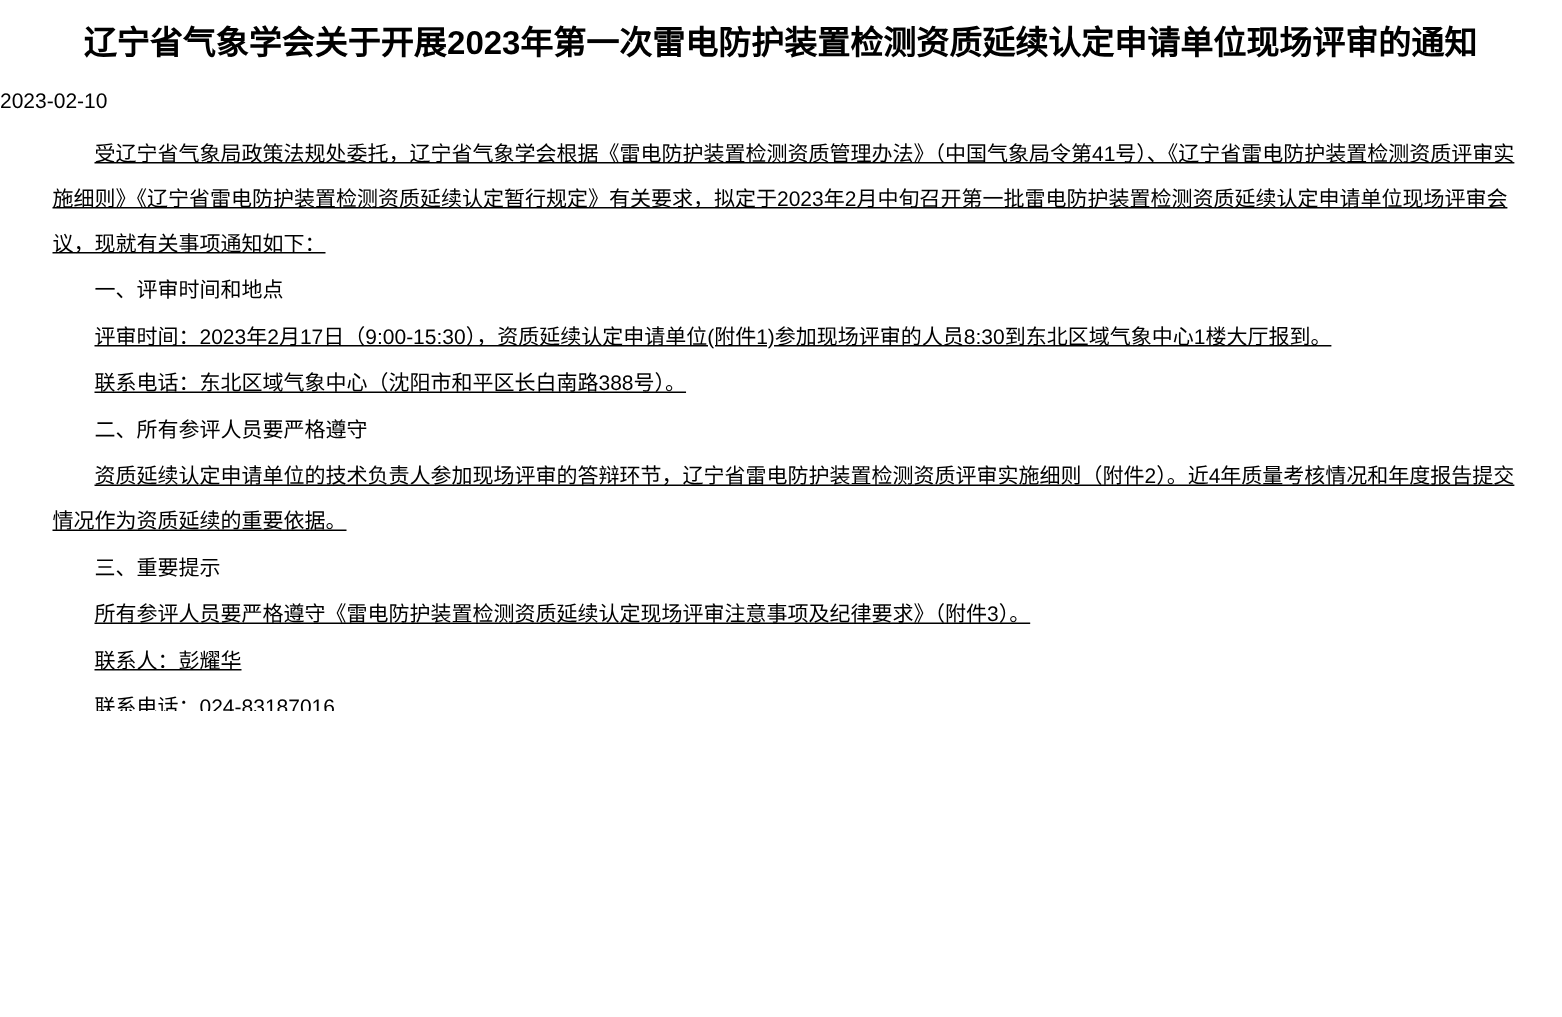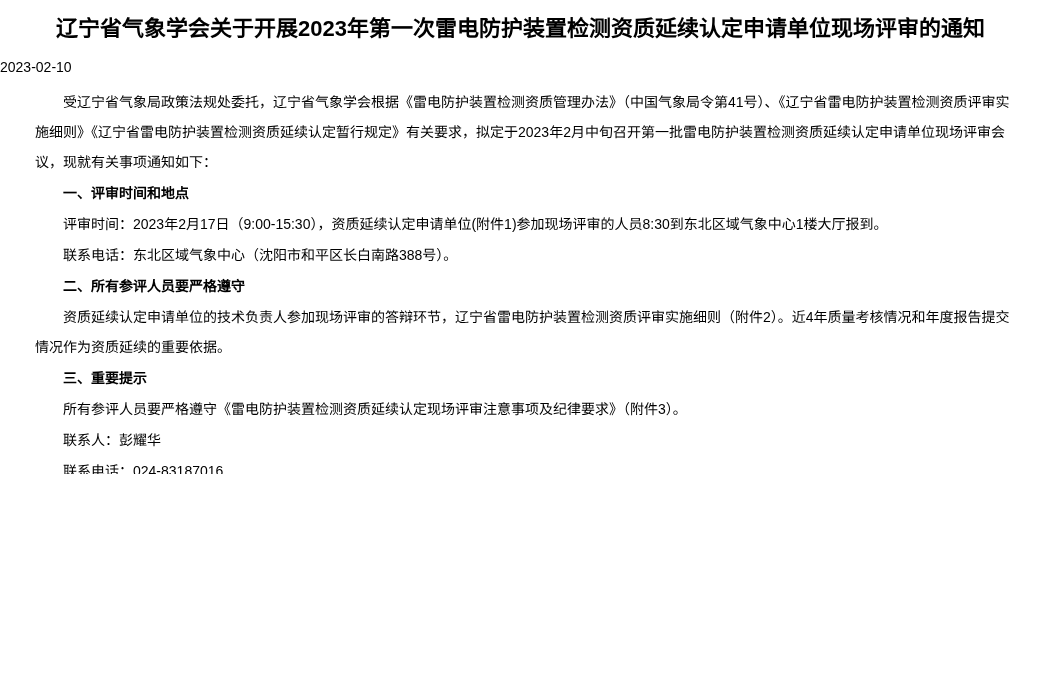--- a/index.html
+++ b/index.html
@@ -37,24 +37,25 @@
   }
   .doc-body p {
     margin: 0 0 1px 0;
     line-height: 30px;
   }
   .salutation {
     text-indent: 0;
   }
   .para {
     text-indent: 28px;
+    text-decoration: underline;
   }
   .heading {
     text-indent: 28px;
-    font-weight: bold;
+    font-weight: normal;
   }
   .signature {
     margin-top: 60px;
     text-align: right;
   }
   .signature p {
     text-indent: 0;
   }
 </style>
 </head>

